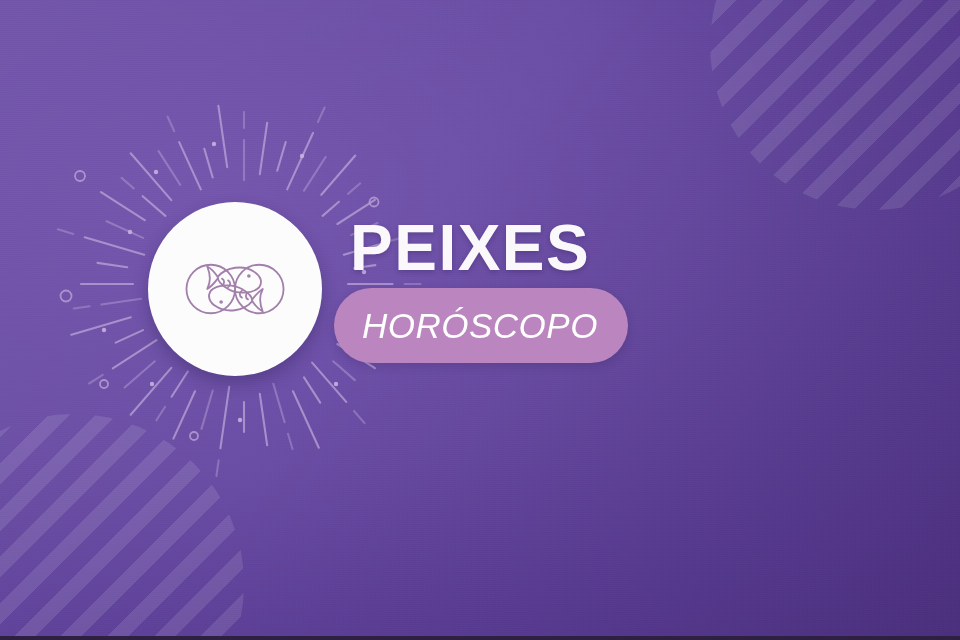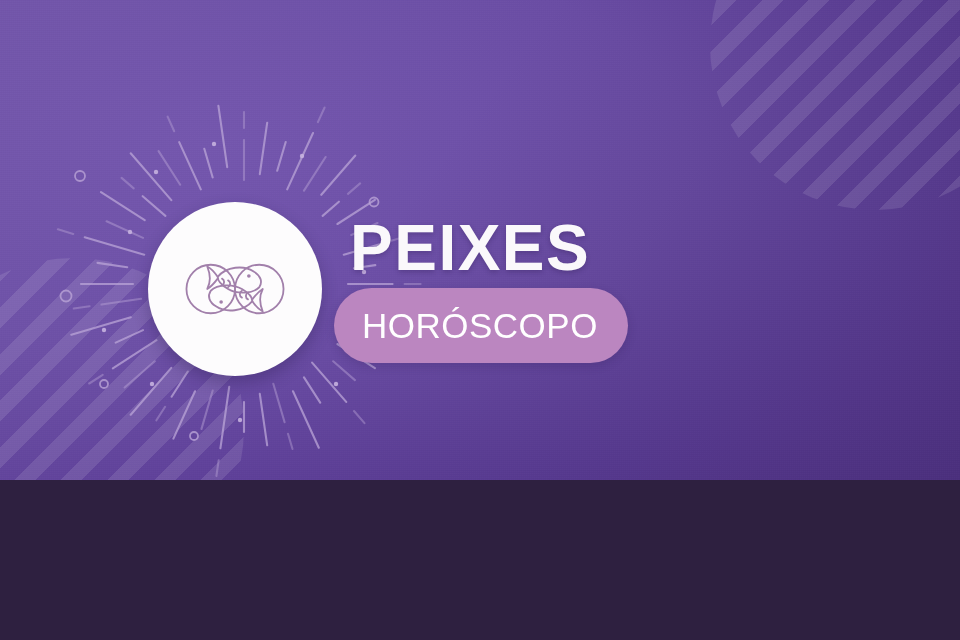--- a/index.html
+++ b/index.html
@@ -8,21 +8,21 @@
     padding: 0;
     background: #2e2040;
   }
   body {
     font-family: "Liberation Sans", sans-serif;
   }
 
   #banner {
     position: relative;
     width: 960px;
-    height: 480px;
+    height: 636px;
     overflow: hidden;
     background: #737373;
   }
 
   
   .bg-base {
     position: absolute;
     inset: 0;
     background:
       radial-gradient(130% 115% at 22% 30%, #7355ae 0%, #6a4ca4 38%, #5b3c96 68%, #4b2f80 100%);
@@ -120,20 +120,21 @@
     display: flex;
     align-items: center;
     box-shadow: 0 3px 10px rgba(40,22,72,.18);
     white-space: nowrap;
   }
   .badge-text {
     font-size: 35px;
     line-height: 1;
     color: #ffffff;
     letter-spacing: .5px;
+    font-style: italic;
   }
   .badge-light { font-weight: 300; }
   .badge-bold  { font-weight: bold; margin-left: .30em; }
 </style>
 </head>
 <body>
 
 <div id="banner">
 
   <div class="bg-base"></div>

